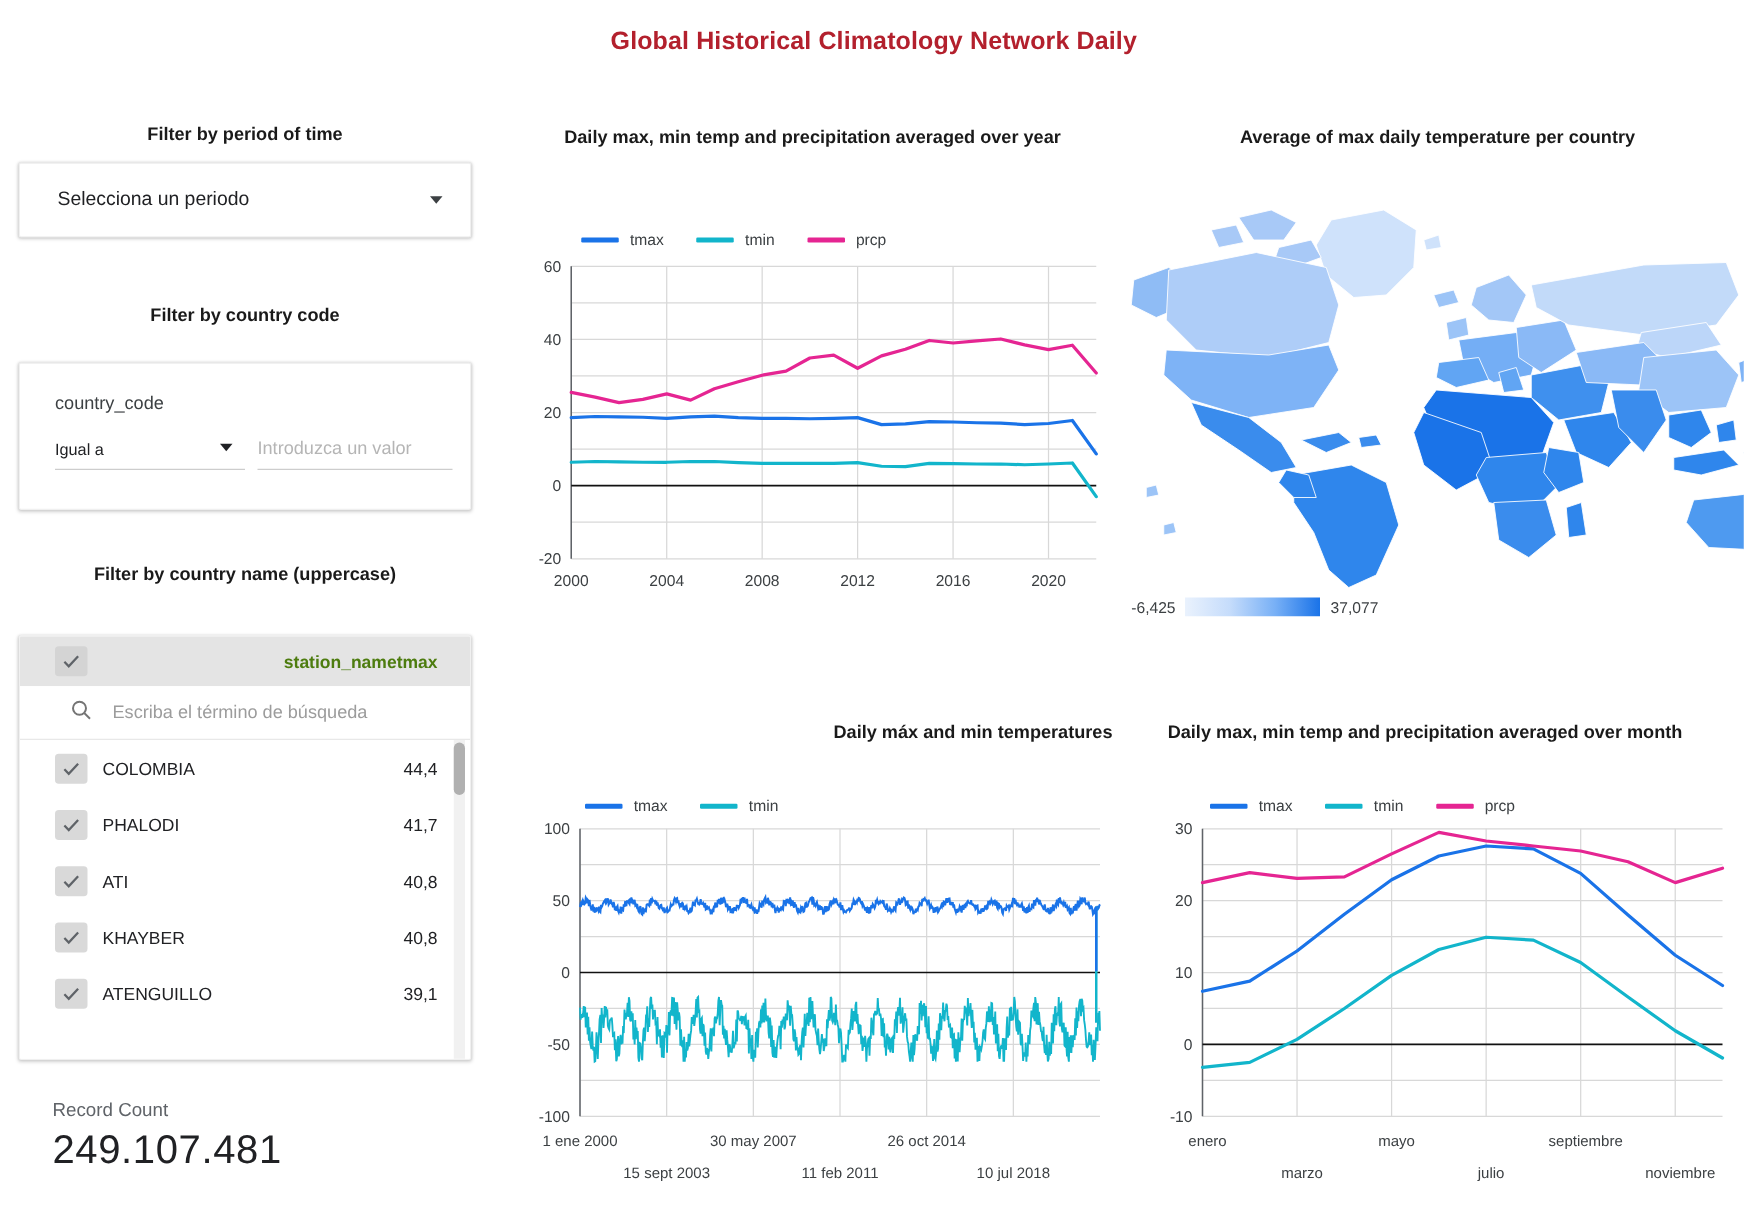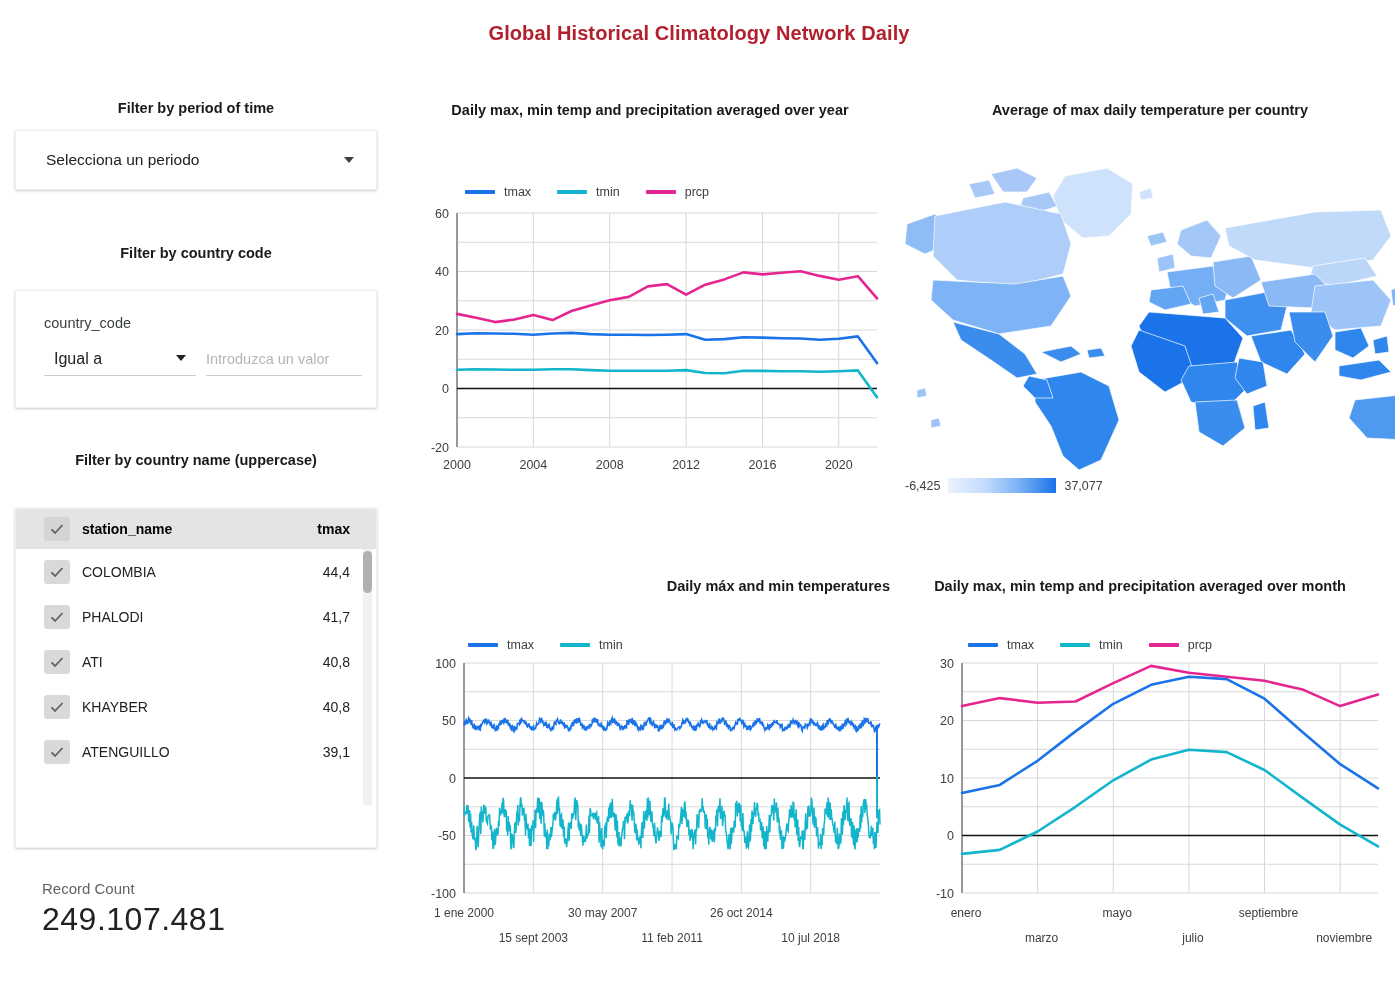--- a/index.html
+++ b/index.html
@@ -64,21 +64,21 @@
   #country-field-name {
     position: absolute; left: 28px; top: 24px;
     font-size: 14.5px; color: #3c4043;
   }
   #country-op {
     position: absolute; left: 28px; top: 52px;
     width: 152px; height: 32px;
     border-bottom: 1px solid #cdcdcd;
     display: flex; align-items: center;
   }
-  #country-op-text { font-size: 16px; color: #202124; flex: 1; margin-left: 10px; }
+  #country-op-text { font-size: 13px; color: #202124; flex: 1; }
   #country-op-caret {
     margin-right: 10px; margin-bottom: 2px;
     width: 0; height: 0;
     border-left: 5px solid transparent;
     border-right: 5px solid transparent;
     border-top: 6px solid #202124;
   }
   #country-input {
     position: absolute; left: 190px; top: 52px;
     width: 156px; height: 32px;
@@ -92,21 +92,21 @@
 
   #station-label { position: absolute; left: 15px; top: 452px; width: 362px; }
   #station-card {
     position: absolute; left: 15px; top: 508px;
     width: 360px; height: 338px;
     overflow: hidden;
   }
   .station-header {
     height: 40px; background: #e4e4e4;
     display: flex; align-items: center;
-    font-size: 14px; font-weight: bold; color: #000000;
+    font-size: 14px; font-weight: bold; color: #4d7c0f; text-align: right;
   }
   .chk {
     width: 26px; height: 24px; margin-left: 28px; margin-right: 12px;
     background: #d9d9d9; border-radius: 3px;
     display: flex; align-items: center; justify-content: center;
     flex: none;
   }
   .station-header .chk { background: #d4d4d4; }
   .chk svg { display: block; }
   .st-name { flex: 1; }
@@ -216,20 +216,29 @@
   <div class="station-header">
     <span class="chk">
       <svg width="16" height="16" viewBox="0 0 16 16">
           <path d="M2.5 8.4 L6 12 L13.5 4" fill="none" stroke="#5f6368" stroke-width="1.8"></path>
         </svg>
     </span>
     <span class="st-name">station_name</span>
     <span class="st-val">tmax</span>
   </div>
 
+  <div class="station-search">
+    <span class="search-icon">
+      <svg width="18" height="18" viewBox="0 0 18 18">
+        <circle cx="7.6" cy="7.6" r="5.2" fill="none" stroke="#757575" stroke-width="1.6"></circle>
+        <line x1="11.4" y1="11.4" x2="16" y2="16" stroke="#757575" stroke-width="1.6"></line>
+      </svg>
+    </span>
+    <input id="station-search-input" type="text" placeholder="Escriba el término de búsqueda" style="">
+  </div>
 
   <div class="station-list">
 
     <div class="station-row">
       <span class="chk">
         <svg width="16" height="16" viewBox="0 0 16 16">
             <path d="M2.5 8.4 L6 12 L13.5 4" fill="none" stroke="#5f6368" stroke-width="1.8"></path>
           </svg>
       </span>
       <span class="st-name">COLOMBIA</span>

